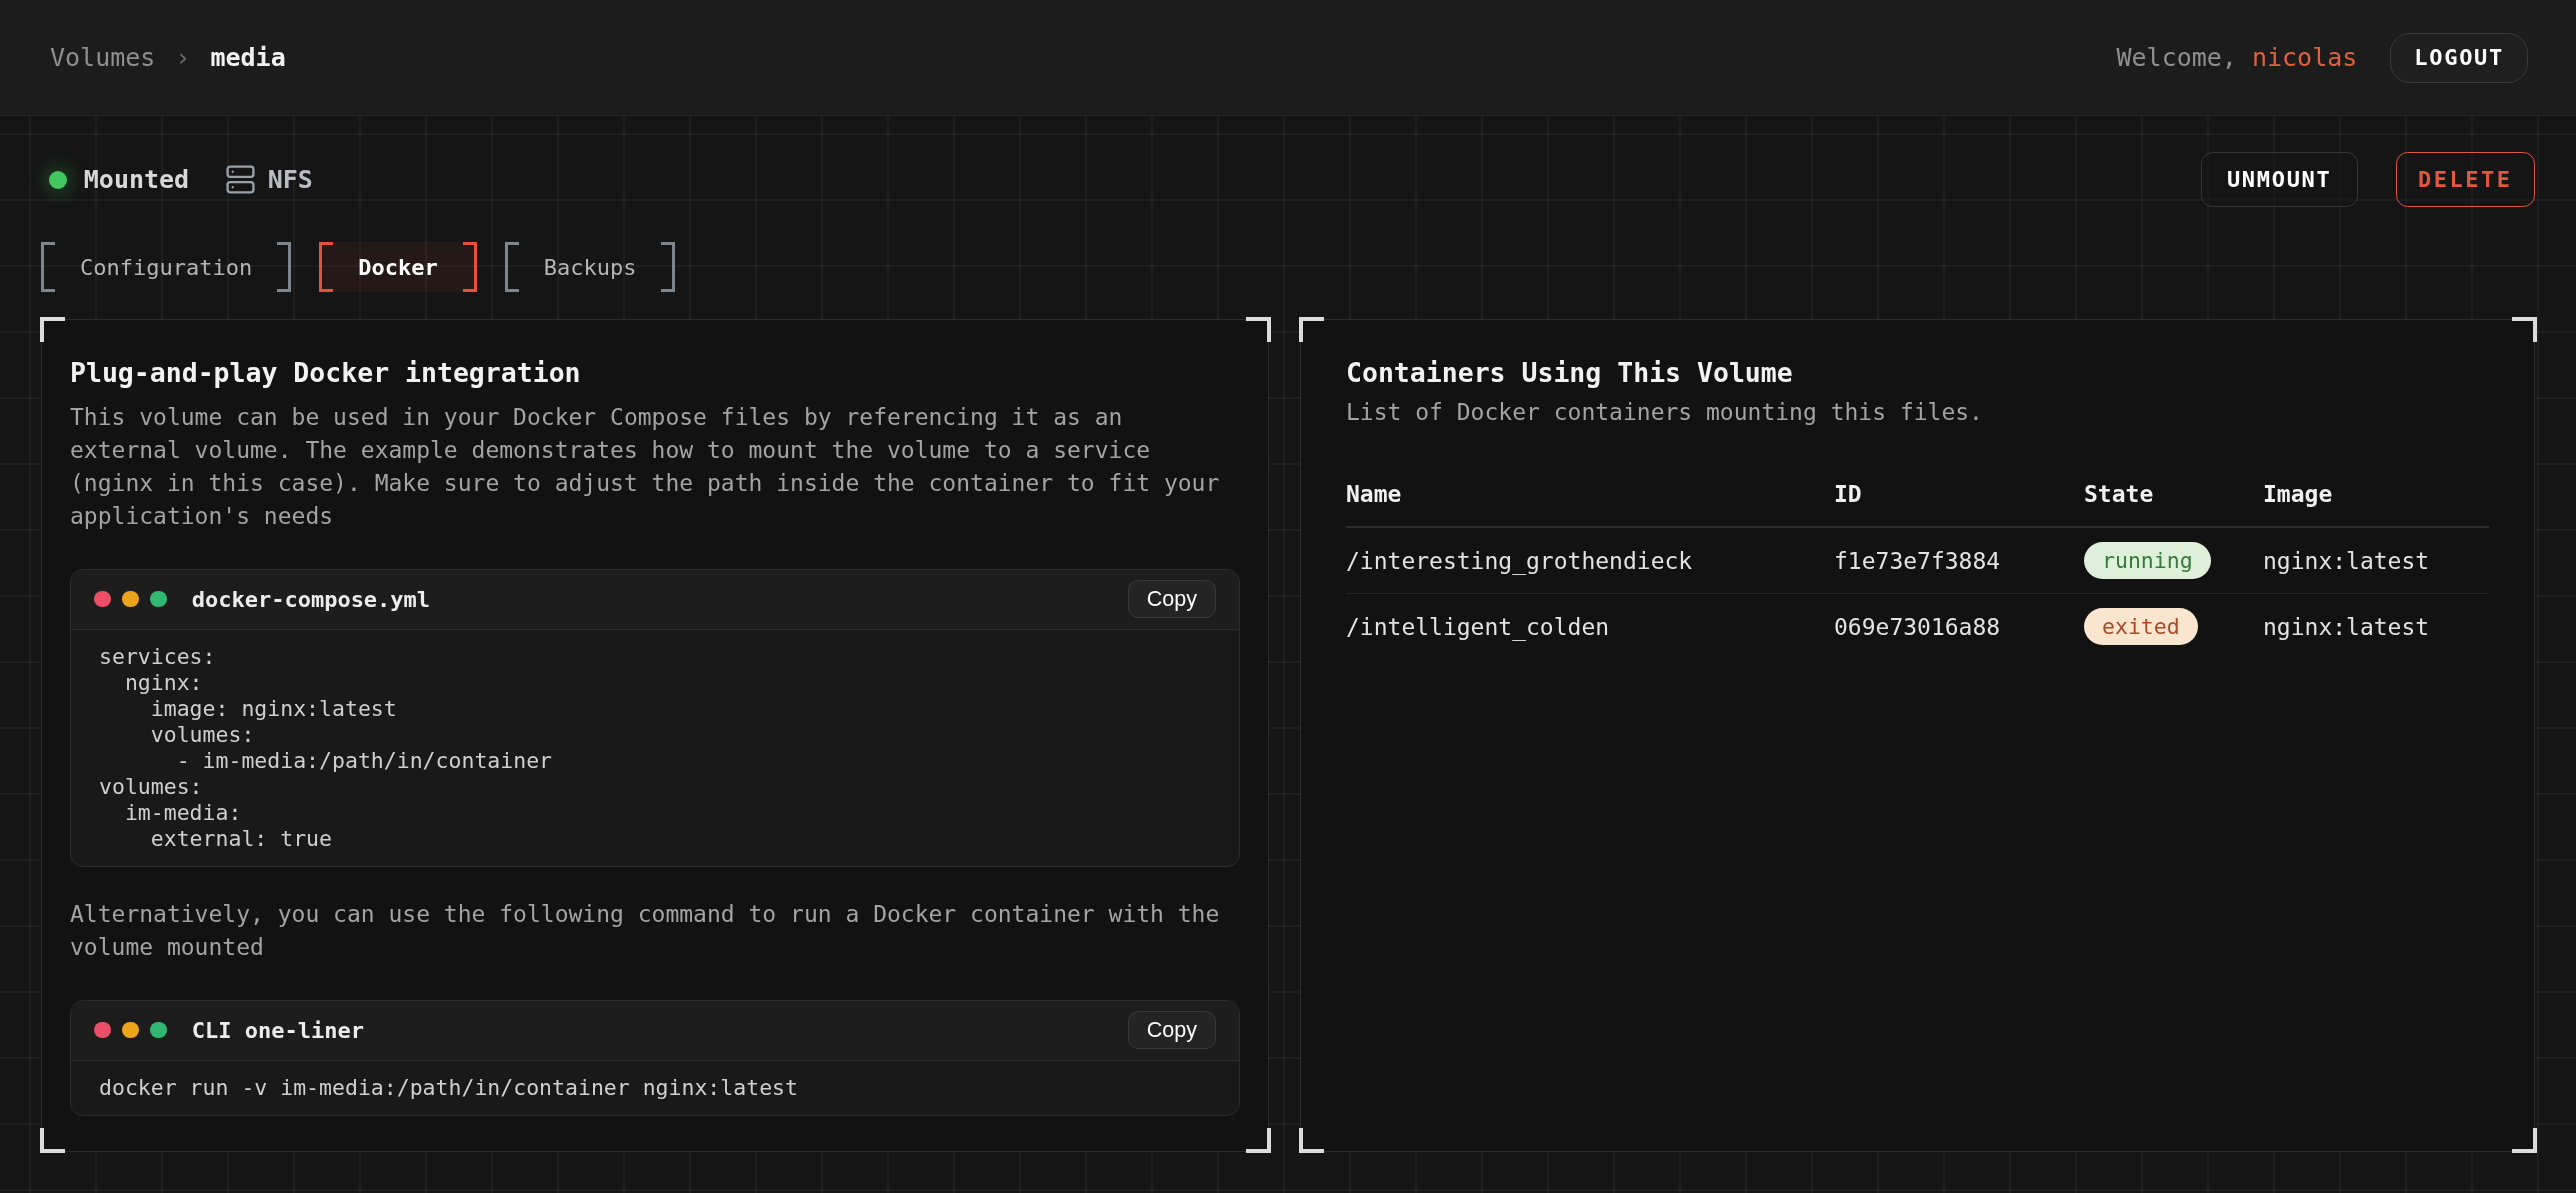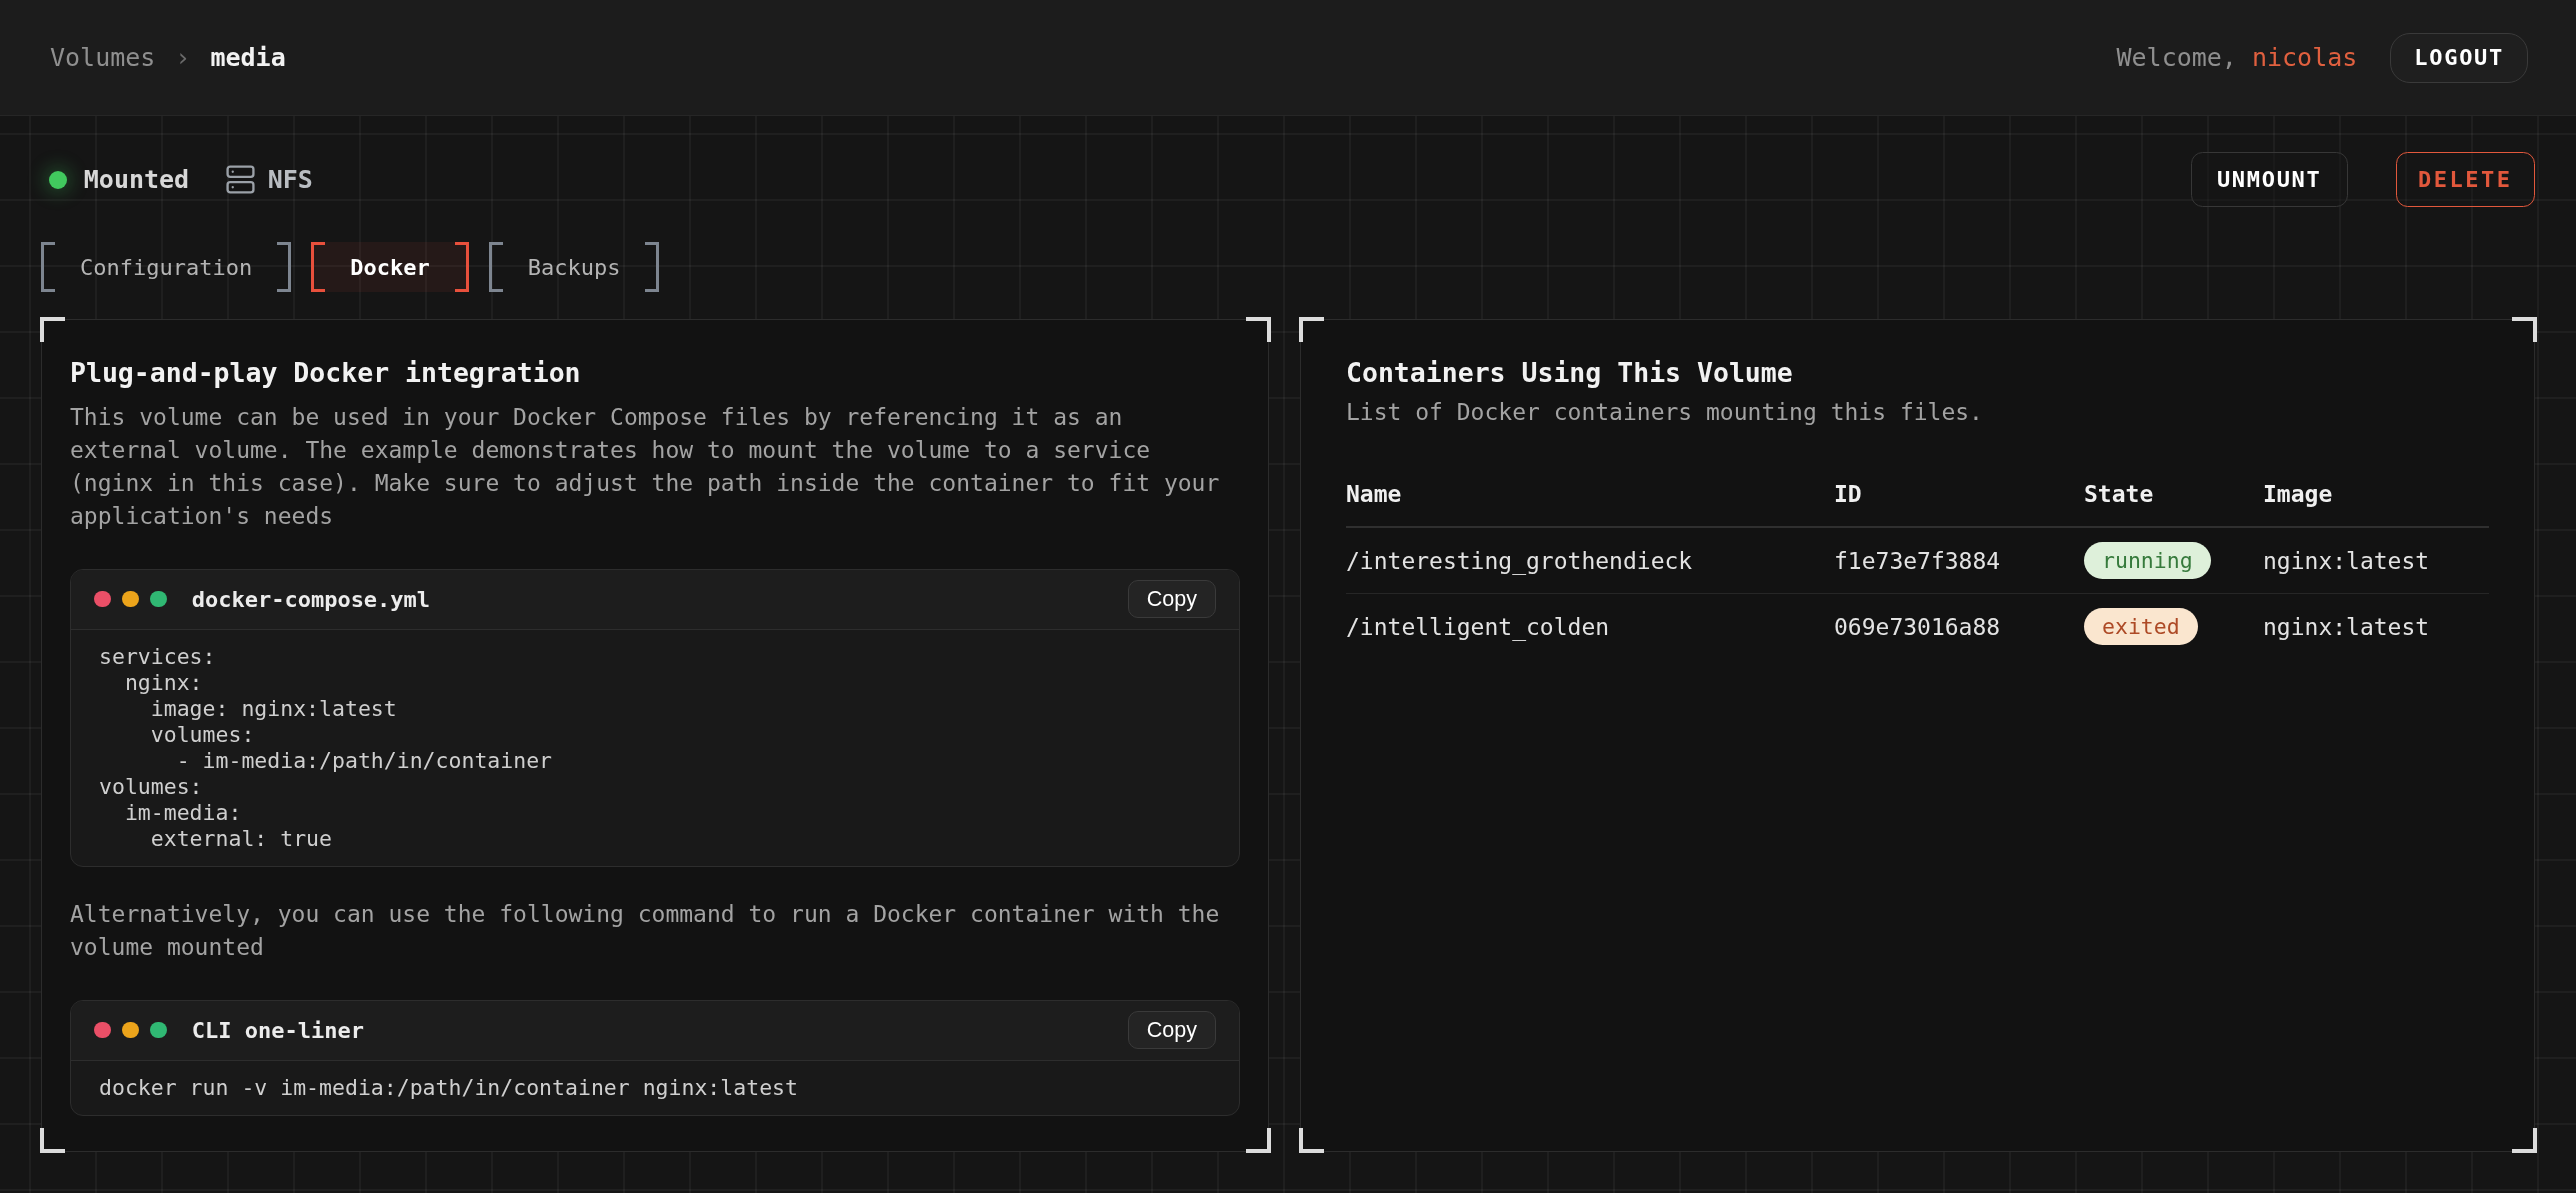--- a/index.html
+++ b/index.html
@@ -42,34 +42,34 @@
   
   .status-row { margin-top:48px; display:flex; align-items:center; justify-content:space-between; }
   .status-left { display:flex; align-items:center; padding-left:8.3px; }
   .mount-dot {
     width:18px; height:18px; border-radius:50%; background:#41c85e;
     box-shadow:0 0 16.5px 5px rgba(65,200,94,0.25);
   }
   .mount-label { margin-left:16.5px; font-size:25px; font-weight:bold; color:#d8d8d8; }
   .fs-icon { margin-left:36px; display:flex; align-items:center; color:#9ba1a8; }
   .fs-label { margin-left:11.6px; font-size:25px; font-weight:bold; color:#b9bdc2; }
-  .status-actions { display:flex; align-items:center; gap:48px; }
+  .status-actions { display:flex; align-items:center; gap:38px; }
   .btn-unmount {
     font-family:inherit; font-size:22px; font-weight:bold; letter-spacing:1.7px;
     color:#ffffff; background:rgba(22,22,22,0.5); border:1.7px solid #373737;
     border-radius:11.6px; height:55px; padding:0 25px; cursor:pointer;
   }
   .btn-delete {
     font-family:inherit; font-size:22px; font-weight:bold; letter-spacing:2.5px;
     color:#e2583c; background:rgba(22,22,22,0.3); border:1.7px solid #e2583c;
     border-radius:11.6px; height:55px; padding:0 21.5px; cursor:pointer;
   }
 
   
-  .tabs { margin-top:35px; display:flex; align-items:center; gap:20px; }
+  .tabs { margin-top:35px; display:flex; align-items:center; gap:28px; }
   .tab {
     display:flex; align-items:stretch; height:50px; cursor:pointer;
     font-size:22px; color:#b4b4b4;
   }
   .tab .bracket { width:14px; }
   .bracket.left  { border:3.3px solid #7d8590; border-right:none; }
   .bracket.right { border:3.3px solid #7d8590; border-left:none; }
   .tab .tab-label { display:flex; align-items:center; padding:0 25px; }
   .tab.active { background:rgba(232,80,60,0.08); color:#ffffff; }
   .tab.active .tab-label { font-weight:bold; }

